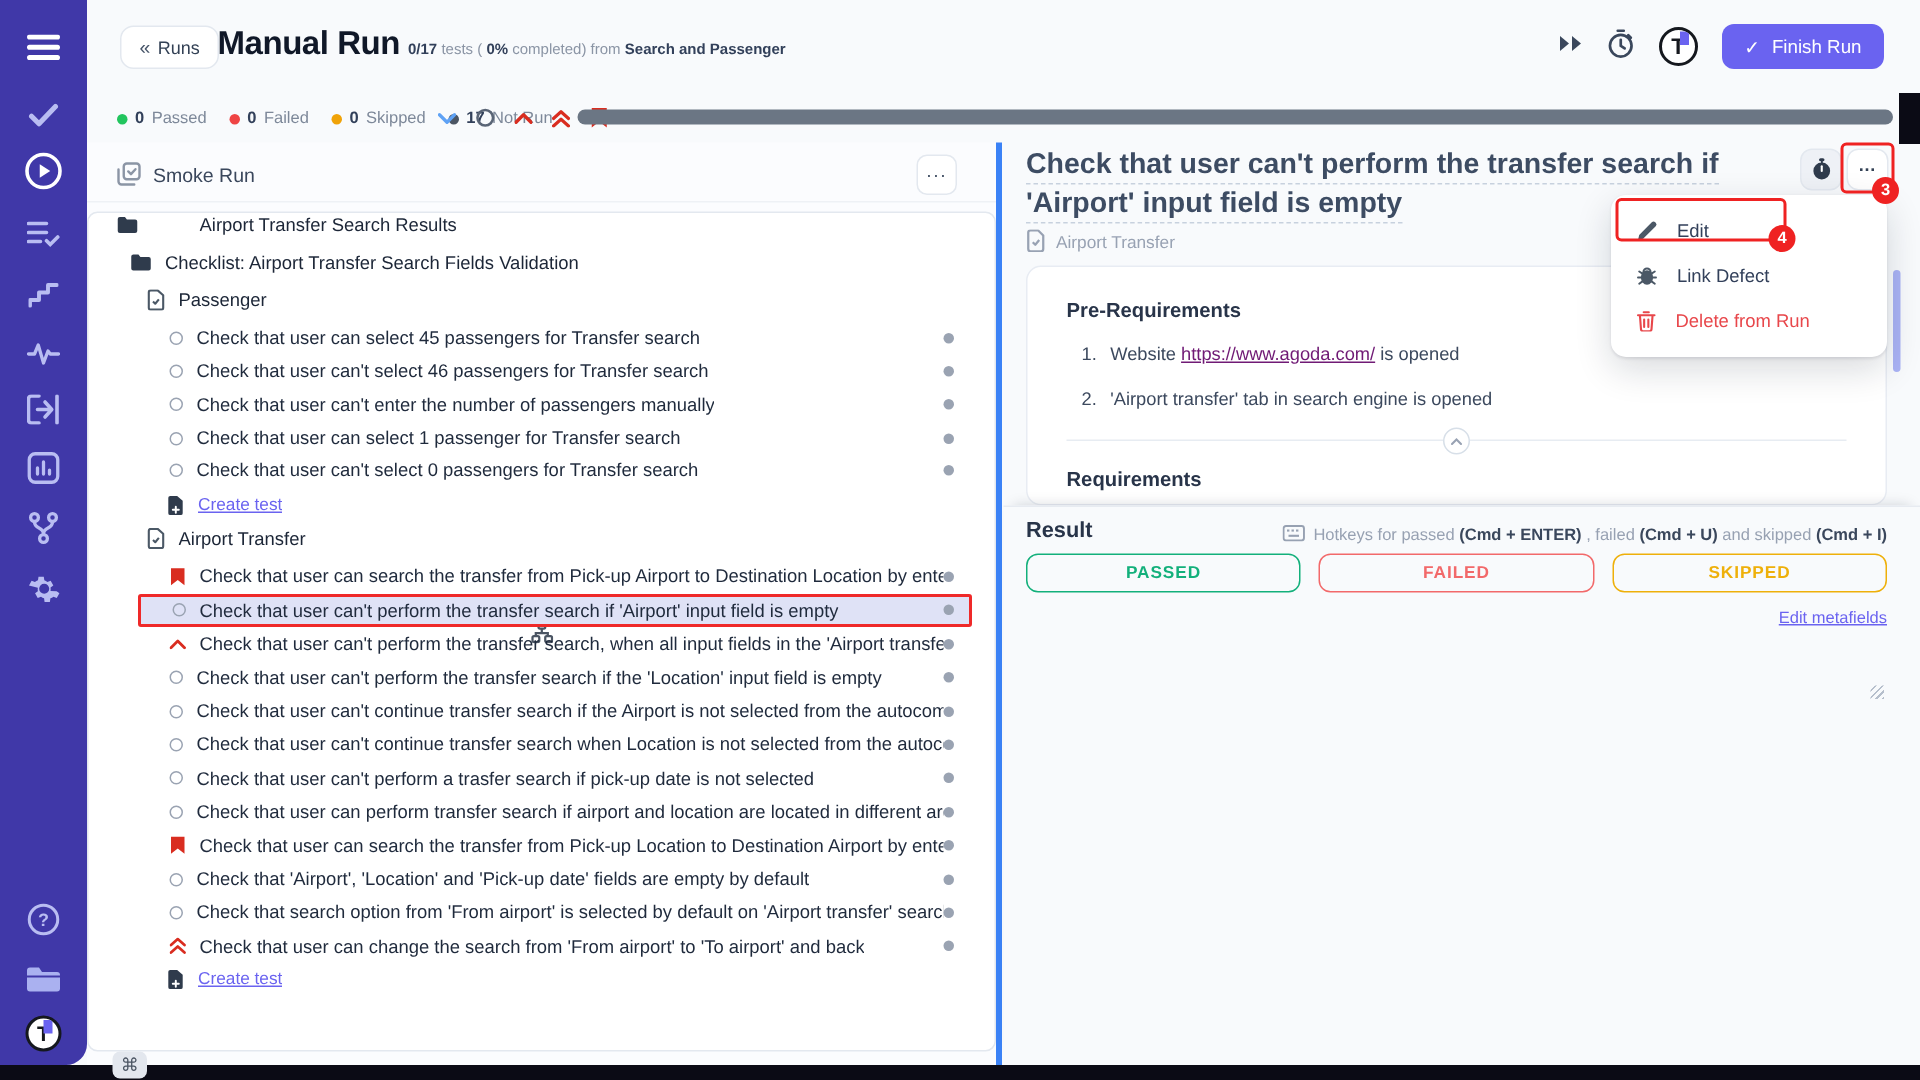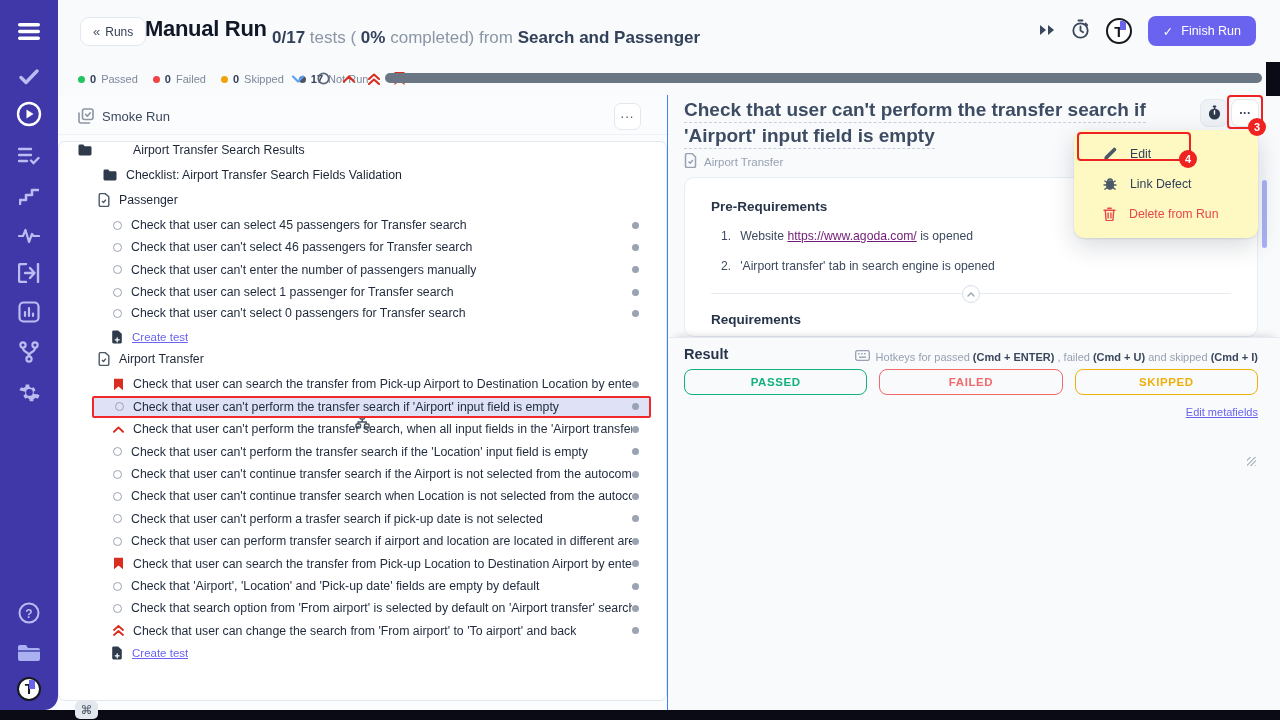--- a/index.html
+++ b/index.html
@@ -11,21 +11,21 @@
   
   .sidebar { position:absolute; left:0; top:0; width:58px; height:710px; background:#4038a8; border-bottom-right-radius:14px; z-index:6; }
   .sb-icon { position:absolute; left:0; width:58px; display:flex; justify-content:center; align-items:center; height:30px; cursor:pointer; }
   .sb-icon svg { display:block; }
 
   
   .hdr-back { position:absolute; left:80px; top:17px; height:29px; padding:0 12px; display:flex; align-items:center; gap:7px;
     background:#fff; border:1px solid #e3e8ef; border-radius:9px; font-size:12px; color:#334155; cursor:pointer; z-index:3;}
   .hdr-back .chev { font-size:13px; color:#475569; letter-spacing:-2px; }
   .page-title { position:absolute; left:145px; top:16px; font-size:22px; font-weight:bold; color:#101828; letter-spacing:-.3px; z-index:3;}
-  .page-meta { position:absolute; left:272px; top:28px; font-size:17px; color:#8b95a5; z-index:3;}
+  .page-meta { position:absolute; left:272px; top:28px; font-size:10px; color:#8b95a5; z-index:3;}
   .page-meta b { color:#32405a; }
   .hdr-right { position:absolute; right:24px; top:16px; display:flex; align-items:center; gap:16px; z-index:3;}
   .finish-btn { height:30px; padding:0 15px; background:#6a63f0; border:none; border-radius:8px; color:#fff; font-size:12.5px;
     display:flex; align-items:center; gap:8px; cursor:pointer; font-family:inherit;}
   .logo-badge { width:26px; height:26px; border-radius:50%; border:2.4px solid #15181e; background:#fff; position:relative;
     display:flex; align-items:center; justify-content:center; font-weight:bold; font-size:15px; color:#15181e; overflow:hidden;}
   .logo-badge .notch { position:absolute; right:4px; top:1px; width:6px; height:9px; background:#6a63f0; }
   .logo-badge.small { width:24px; height:24px; font-size:14px; }
 
   
@@ -33,21 +33,21 @@
   .stat { display:flex; align-items:center; gap:5px; }
   .stat .dot { width:7px; height:7px; border-radius:50%; }
   .stat b { color:#32405a; }
   .filter-icons { position:absolute; left:292px; top:71px; display:flex; align-items:center; gap:13px; z-index:3;}
   .filter-icons > span { display:flex; align-items:center; cursor:pointer; }
   .progress-track { position:absolute; left:385px; top:73px; width:877px; height:10px; border-radius:6px; background:#6b7684; z-index:3;}
   .edge-dark-top { position:absolute; left:1266px; top:62px; width:14px; height:34px; background:#0b0b15; z-index:2;}
   .bottom-bar { position:absolute; left:0; top:710px; width:1280px; height:10px; background:#0b0b15; z-index:8;}
 
   
-  .left-panel { position:absolute; left:58px; top:95px; width:610px; height:615px; border-right:1px solid #3b82f6; background:#fbfcfe; z-index:2;}
+  .left-panel { position:absolute; left:58px; top:95px; width:610px; height:615px; border-right:4px solid #3b82f6; background:#fbfcfe; z-index:2;}
   .lp-header { position:absolute; left:0; top:6px; width:100%; height:32px; }
   .lp-title { position:absolute; left:44px; top:8px; font-size:13px; color:#3a475c; }
   .lp-hicon { position:absolute; left:20px; top:7px; }
   .lp-btn { position:absolute; top:2px; width:27px; height:27px; background:#fff; border:1px solid #e3e8ef; border-radius:7px;
     display:flex; align-items:center; justify-content:center; cursor:pointer; color:#475569;}
   .lp-btn.tree { right:60px; } .lp-btn.more { right:26px; font-size:13px; letter-spacing:1px; padding-bottom:6px;}
   .lp-divider { position:absolute; left:0; top:39px; width:100%; border-top:1px solid #eef1f5; }
   .tree { position:absolute; left:0; top:40px; width:100%; height:560px; }
   .trow { position:absolute; left:0; right:16px; height:22px; display:flex; align-items:center; font-size:12.3px; color:#1f2a3c; cursor:pointer; }
   .trow .lab { white-space:nowrap; overflow:hidden; flex:0 1 auto; }
@@ -89,21 +89,21 @@
   .verdict-btn { flex:1; height:26px; border-radius:8px; background:transparent; font-family:inherit; font-size:11.5px; font-weight:bold;
     letter-spacing:.6px; cursor:pointer; }
   .metafields { position:absolute; right:22px; top:68px; font-size:11px; color:#6a63f0; text-decoration:underline; cursor:pointer; }
   .result-msg { position:absolute; left:15px; top:83px; width:574px; height:46px; border:1px solid #e3e8ef; border-radius:8px; background:#fff;
     font-family:inherit; font-size:12px; color:#334155; padding:10px 12px; resize:none; }
   .result-msg::placeholder { color:#a2acbc; }
   .resize-grip { position:absolute; left:578px; top:119px; width:9px; height:9px; z-index:4;
     background:repeating-linear-gradient(135deg, transparent 0 2px, #b6bfcc 2px 3.2px); cursor:nwse-resize;}
 
   
-  .ctx-menu { position:absolute; left:1074px; top:130px; width:184px; background:#fef9c3; border-radius:10px; padding:9px 12px;
+  .ctx-menu { position:absolute; left:1074px; top:130px; width:184px; background:#ffffff; border-radius:10px; padding:9px 0;
     box-shadow:0 8px 24px rgba(15,23,42,.16), 0 1px 2px rgba(15,23,42,.1); z-index:7;}
   .ctx-item { height:30px; display:flex; align-items:center; gap:13px; padding:0 17px; font-size:12.3px; color:#32405a; cursor:pointer;}
   .ctx-item.danger { color:#e8474b; }
 
   
   .ann-rect { position:absolute; border:2.4px solid #ef2222; border-radius:4px; z-index:10; pointer-events:none;}
   .ann-badge { position:absolute; width:18px; height:18px; border-radius:50%; background:#ef2222; color:#fff; font-size:11px; font-weight:bold;
     display:flex; align-items:center; justify-content:center; z-index:11; pointer-events:none;}
   .ann-3 { left:1227px; top:95px; width:36px; height:34px; }
   .b-3 { left:1248px; top:118px; }
@@ -329,21 +329,21 @@
     <div class="lp-divider"></div>
     <div class="tree" id="tree">
         <div class="trow folder" style="top: 4px; padding-left: 20px; gap: 32px;">
           <span class="ico">
             <svg width="14" height="12" viewBox="0 0 14 12">
               <path d="M0.5 2a1.4 1.4 0 0 1 1.4-1.4h3.4l1.3 1.7h5.5A1.4 1.4 0 0 1 13.5 3.7v6.3a1.4 1.4 0 0 1-1.4 1.4H1.9A1.4 1.4 0 0 1 .5 10z" fill="#2f3b4c"></path>
             </svg>
           </span>
           <span class="lab">Airport Transfer Search Results</span>
         </div>
-        <div class="trow folder" style="top: 29px; padding-left: 29px; margin-left: 16px;">
+        <div class="trow folder" style="top: 29px; padding-left: 29px;">
           <span class="ico">
             <svg width="14" height="12" viewBox="0 0 14 12">
               <path d="M0.5 2a1.4 1.4 0 0 1 1.4-1.4h3.4l1.3 1.7h5.5A1.4 1.4 0 0 1 13.5 3.7v6.3a1.4 1.4 0 0 1-1.4 1.4H1.9A1.4 1.4 0 0 1 .5 10z" fill="#2f3b4c"></path>
             </svg>
           </span>
           <span class="lab">Checklist: Airport Transfer Search Fields Validation</span>
         </div>
         <div class="trow file" style="top: 54px; padding-left: 40px;">
           <span class="ico">
             <svg width="12" height="14" viewBox="0 0 12 14">

